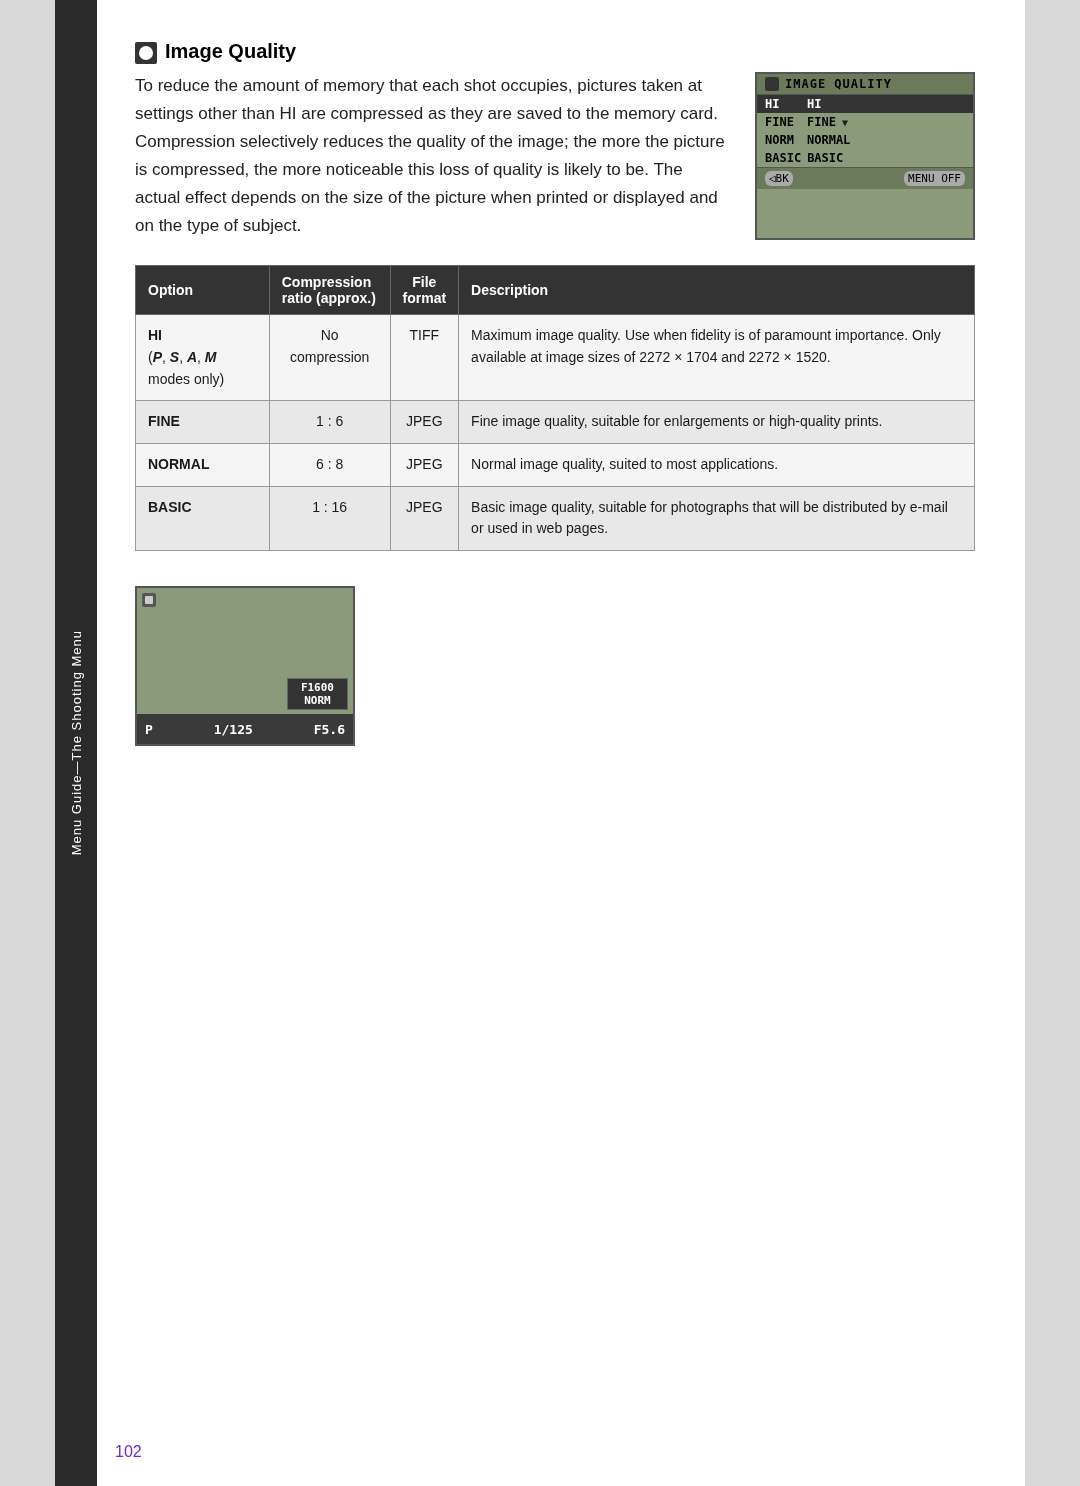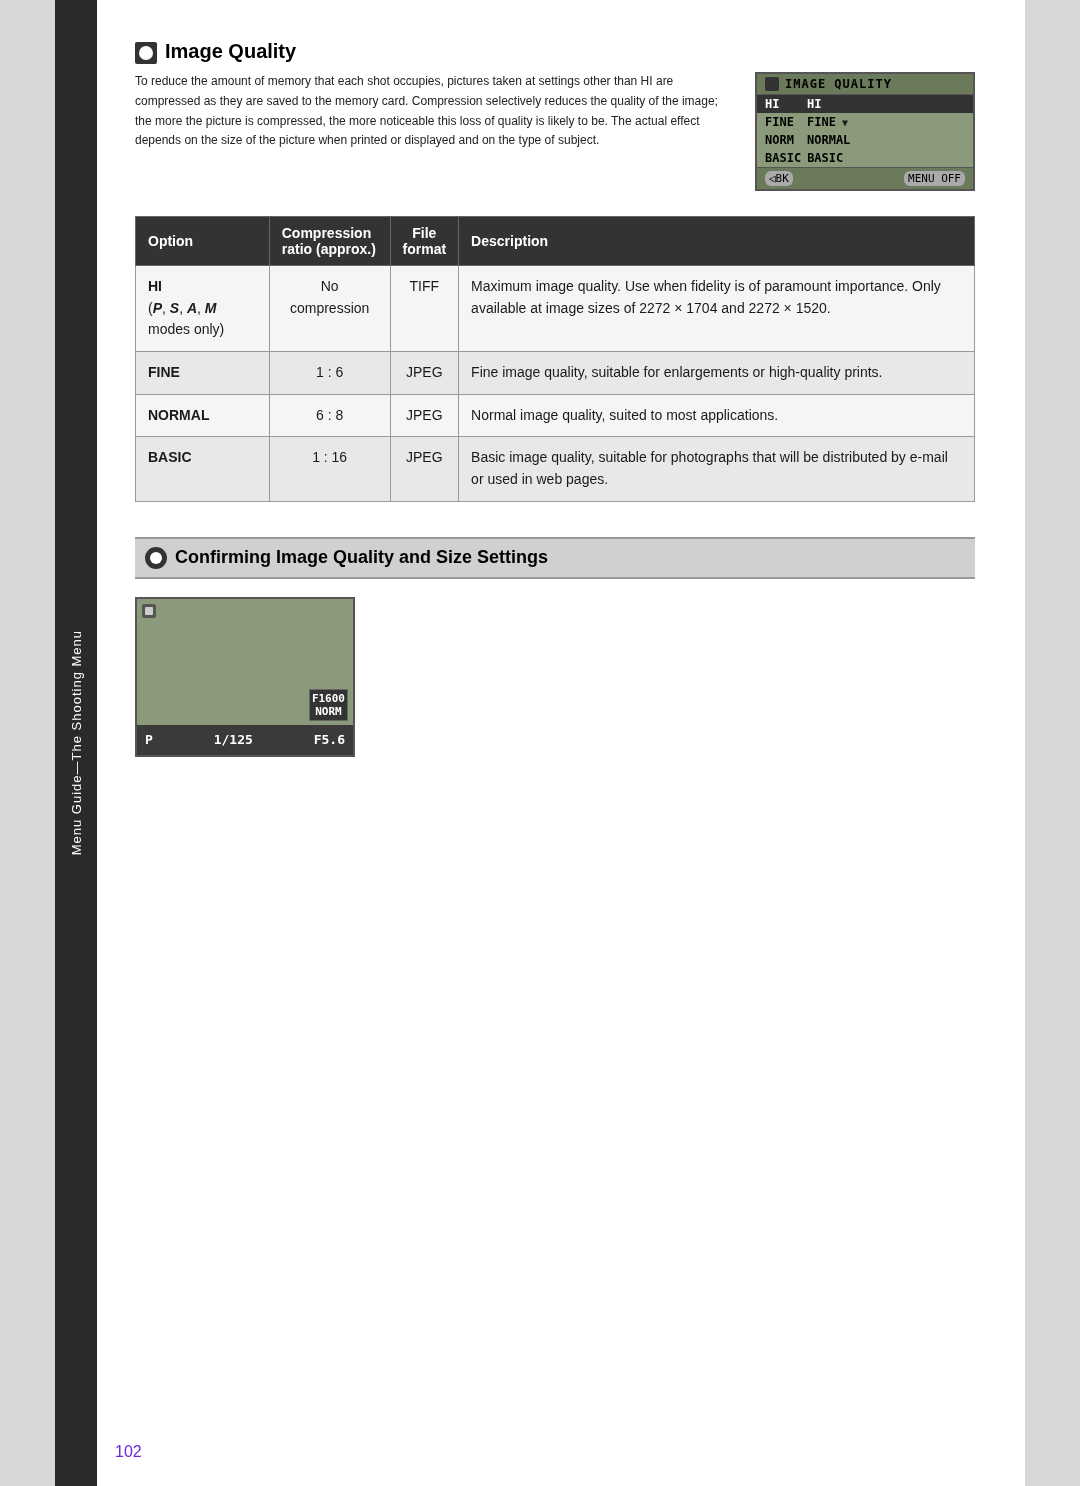--- a/index.html
+++ b/index.html
@@ -85,21 +85,21 @@
     }
 
     .content-area {
       display: flex;
       gap: 30px;
       margin-bottom: 25px;
     }
 
     .content-text {
       flex: 1;
-      font-size: 12px;
+      font-size: 17px;
       line-height: 1.65;
       color: #222;
     }
 
     
     .camera-lcd {
       width: 220px;
       flex-shrink: 0;
       background: #8a9a7a;
       border: 2px solid #555;
@@ -336,21 +336,21 @@
       font-size: 13px;
       font-weight: bold;
     }
 
     .vf-quality-badge {
       position: absolute;
       bottom: 34px;
       right: 5px;
       background: #333;
       border: 1px solid #666;
-      padding: 2px 2px;
+      padding: 2px 13px;
       font-family: monospace;
       font-size: 11px;
       color: #fff;
       font-weight: bold;
       text-align: center;
     }
 
     
     .page-number {
       position: absolute;
@@ -445,26 +445,20 @@
         <tr>
           <td><span class="opt-bold">BASIC</span></td>
           <td class="center">1 : 16</td>
           <td class="center">JPEG</td>
           <td>Basic image quality, suitable for photographs that will be distributed by e-mail or used in web pages.</td>
         </tr>
       </tbody>
     </table>
 
     <div class="section2">
-      <div class="section2-header">
-        <div class="section2-icon">
-          <div class="section2-icon-inner"></div>
-        </div>
-        <span class="section2-title">Confirming Image Quality and Size Settings</span>
-      </div>
 
       <div class="section2-content">
 
         <div class="viewfinder">
           <div class="vf-top-left">
             <div class="vf-top-left-inner"></div>
           </div>
           <div class="vf-quality-badge">
             <div>F1600</div>
             <div>NORM</div>

